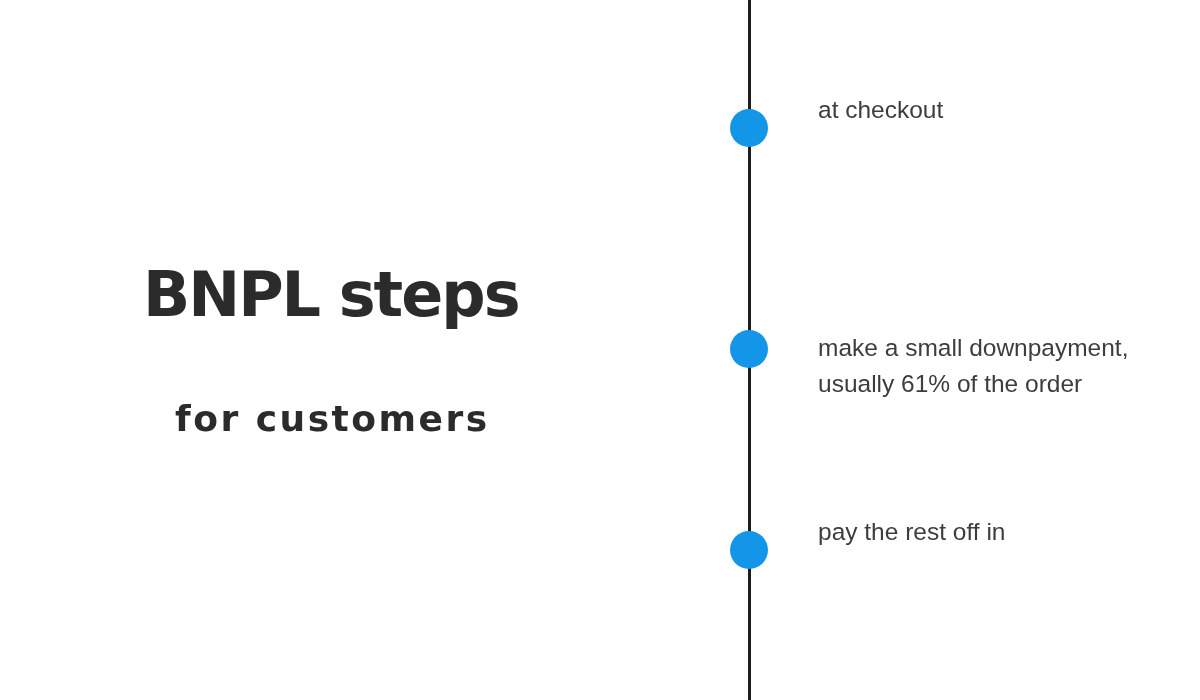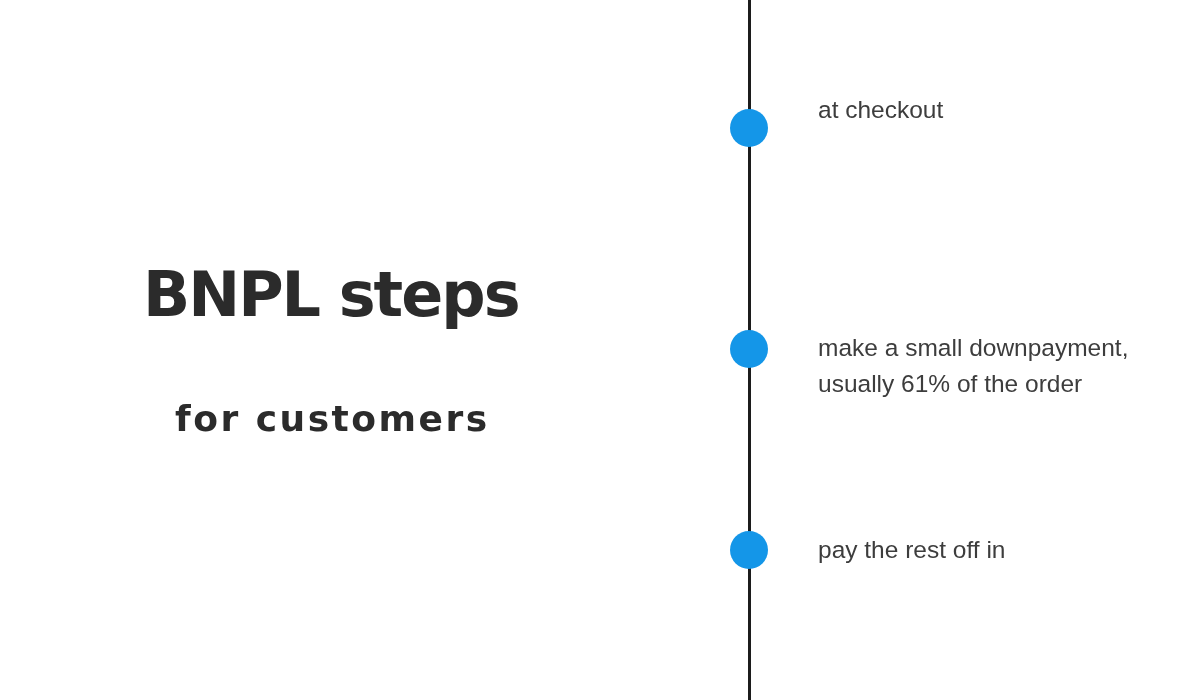--- a/index.html
+++ b/index.html
@@ -76,21 +76,21 @@
     font-size: 24.5px;
     line-height: 36px;
     color: var(--body-text);
     white-space: nowrap;
   }
   .item-1 .timeline-dot { top: 109px; }
   .item-1 .timeline-text { top: 92px; }
   .item-2 .timeline-dot { top: 330px; }
   .item-2 .timeline-text { top: 330px; }
   .item-3 .timeline-dot { top: 531px; }
-  .item-3 .timeline-text { top: 532px; text-align: right; }
+  .item-3 .timeline-text { top: 514px; text-align: right; }
   .timeline-text .line { display: block; }
 </style>
 </head>
 <body>
 
 <div class="canvas">
 
   <div class="title-block">
     <h1 class="main-title">BNPL steps</h1>
     <h2 class="sub-title">for customers</h2>

